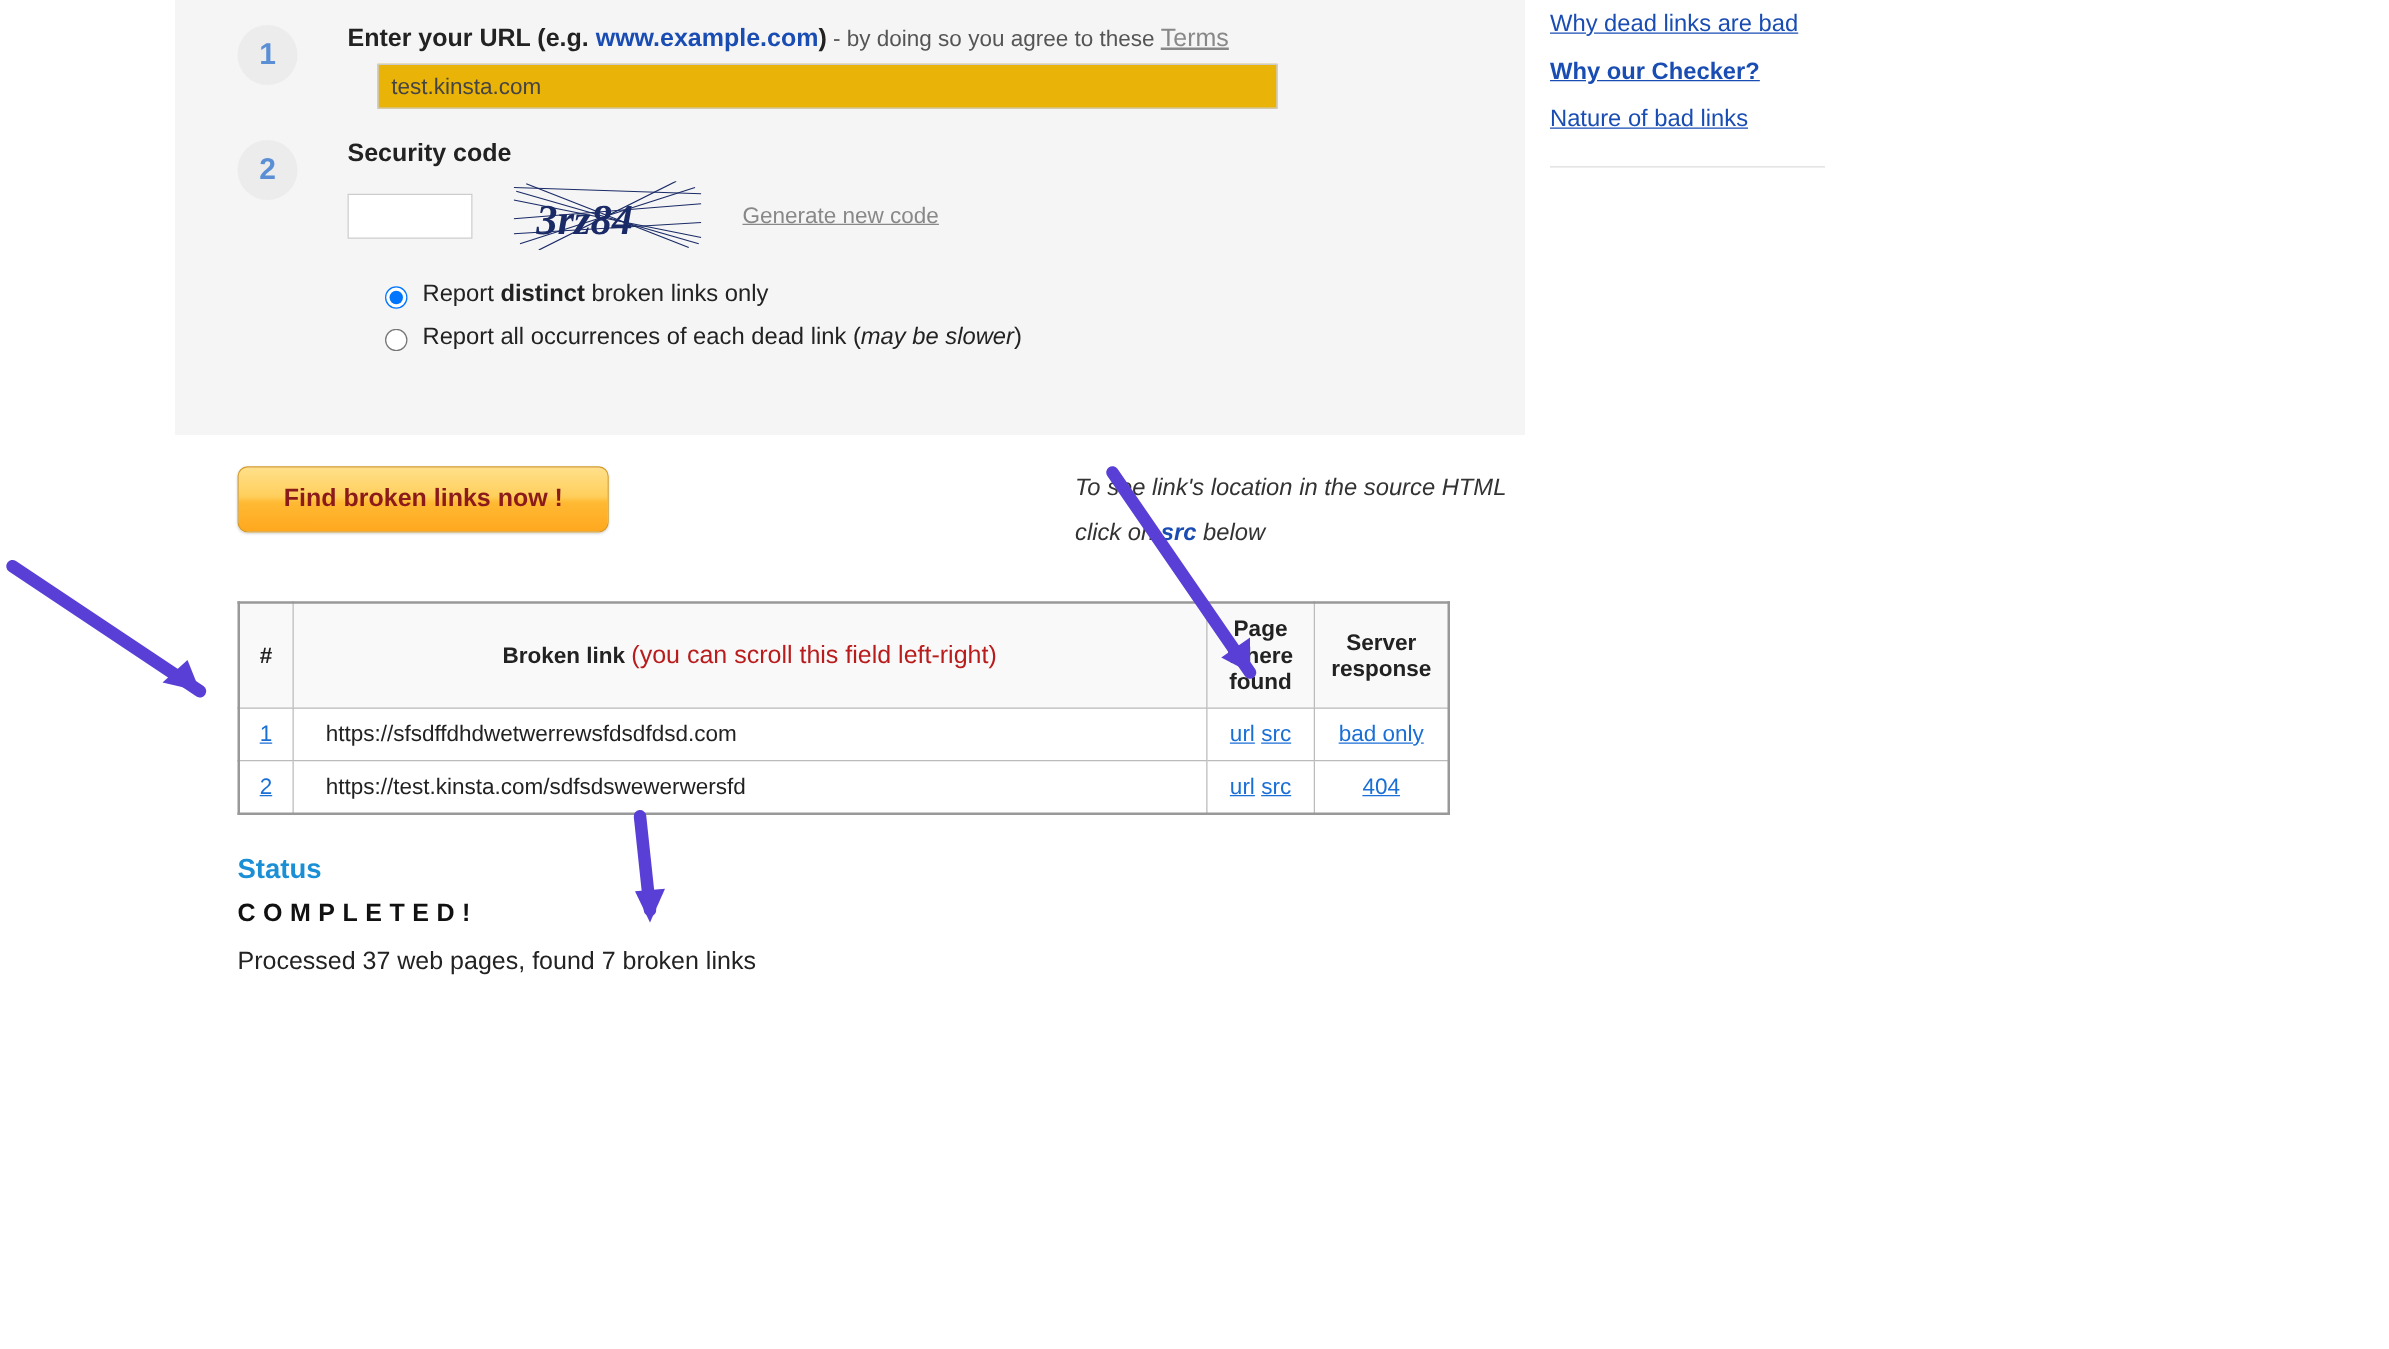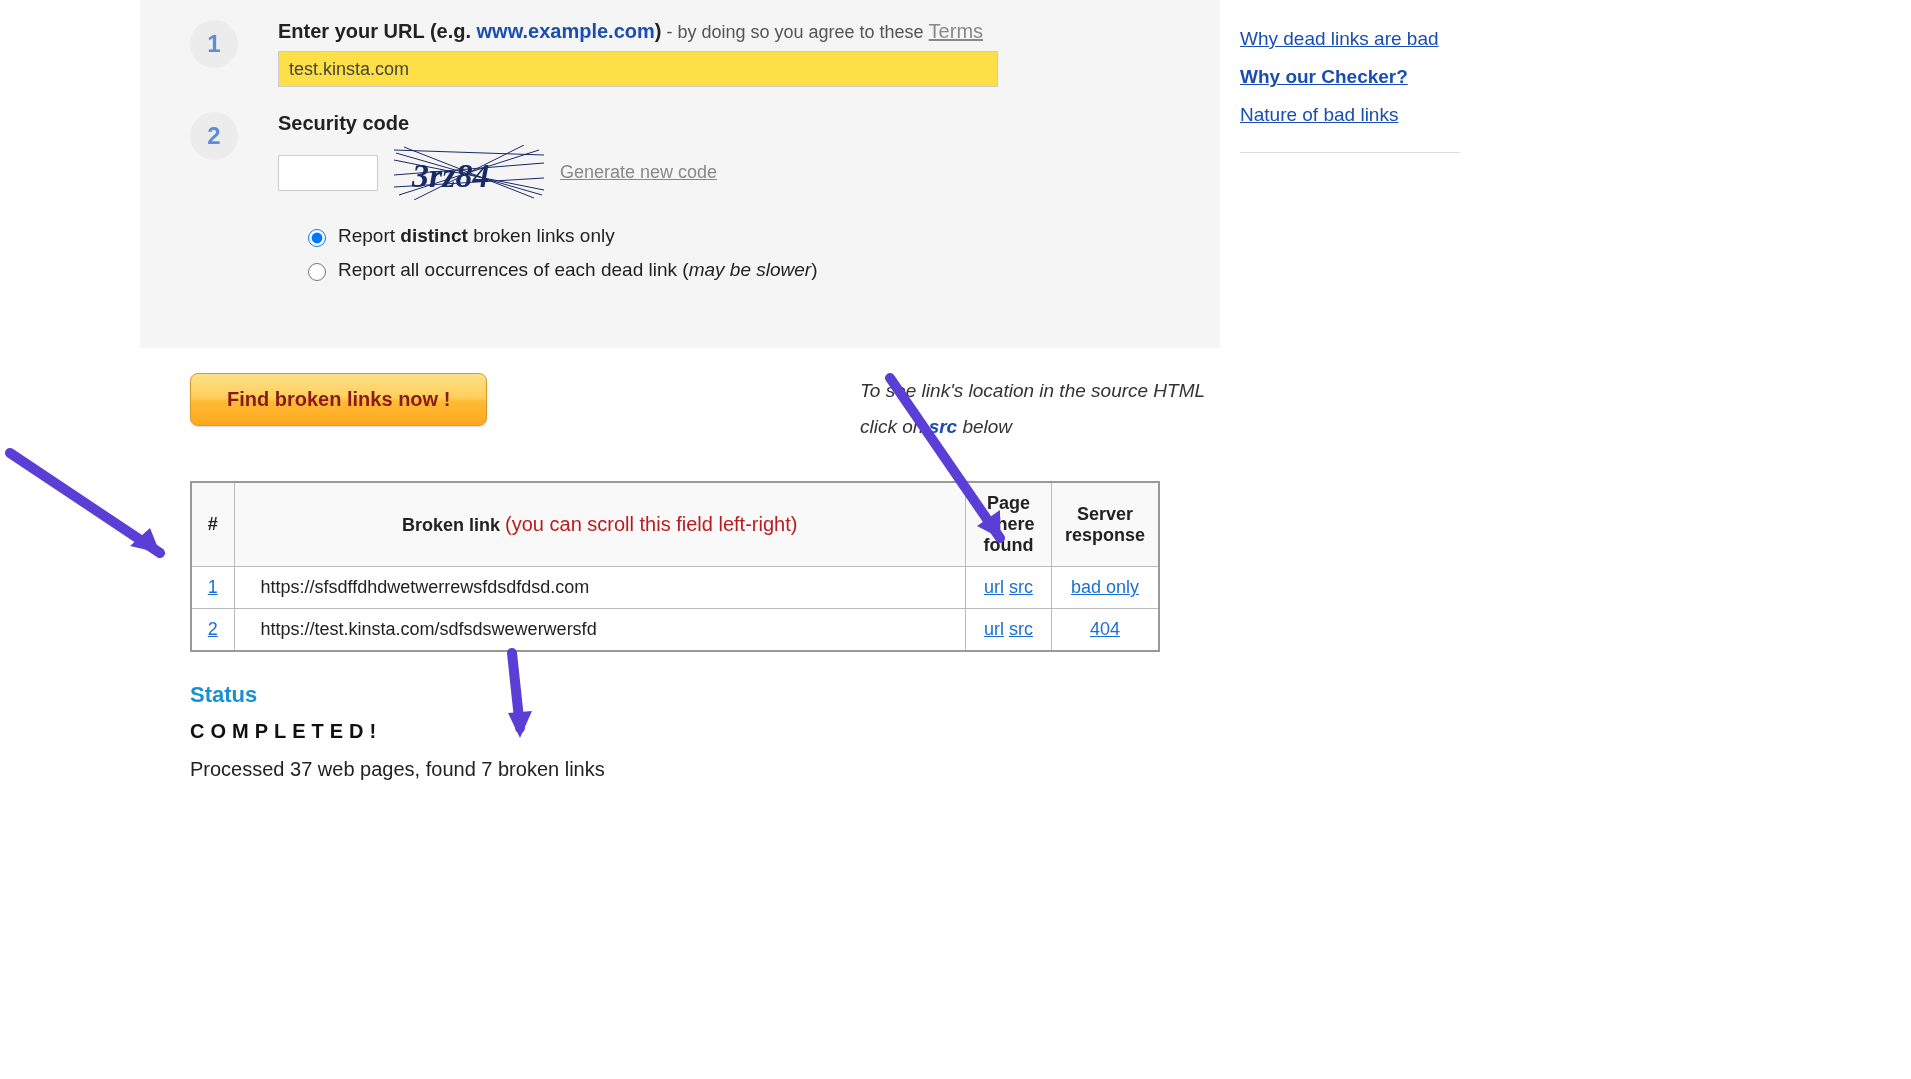--- a/index.html
+++ b/index.html
@@ -52,26 +52,27 @@
   .step-heading .eg { color: #1a4db3; font-weight: bold; text-align: center; }
   .step-heading .sub { font-weight: normal; color: #555; font-size: 18px; margin-top: 24px; }
   .terms-link { color: #888; text-decoration: underline; cursor: pointer; }
   .url-input {
     width: 720px;
     height: 36px;
     border: 1px solid #ccc;
     font-size: 18px;
     padding: 4px 10px;
     color: #444;
-    background: #fde047;
+    background: #eab308;
+    margin-left: 24px;
   }
   .sec-row {
     display: flex;
     align-items: center;
-    gap: 16px;
+    gap: 33px;
     margin-top: 10px;
   }
   .sec-input {
     width: 100px;
     height: 36px;
     border: 1px solid #ccc;
     background: #fff;
     font-size: 18px;
     padding: 4px;
   }
@@ -163,21 +164,21 @@
     font-size: 20px;
     font-weight: bold;
     letter-spacing: 6px;
     color: #111;
     margin-bottom: 15px;
   }
   .status-summary { font-size: 20px; color: #222; }
 
   .side-col {
     margin-left: 20px;
-    padding-top: 20px;
+    padding-top: 1px;
     font-size: 19px;
     line-height: 2.0;
   }
   .side-link { color: #1a4db3; text-decoration: underline; cursor: pointer; display: block; }
   .side-link.active { font-weight: bold; }
   .side-hr { border: none; border-top: 1px solid #ddd; margin-top: 18px; width: 220px; }
 
   
   .arrow { position: absolute; pointer-events: none; }
   .arrow svg { overflow: visible; }

